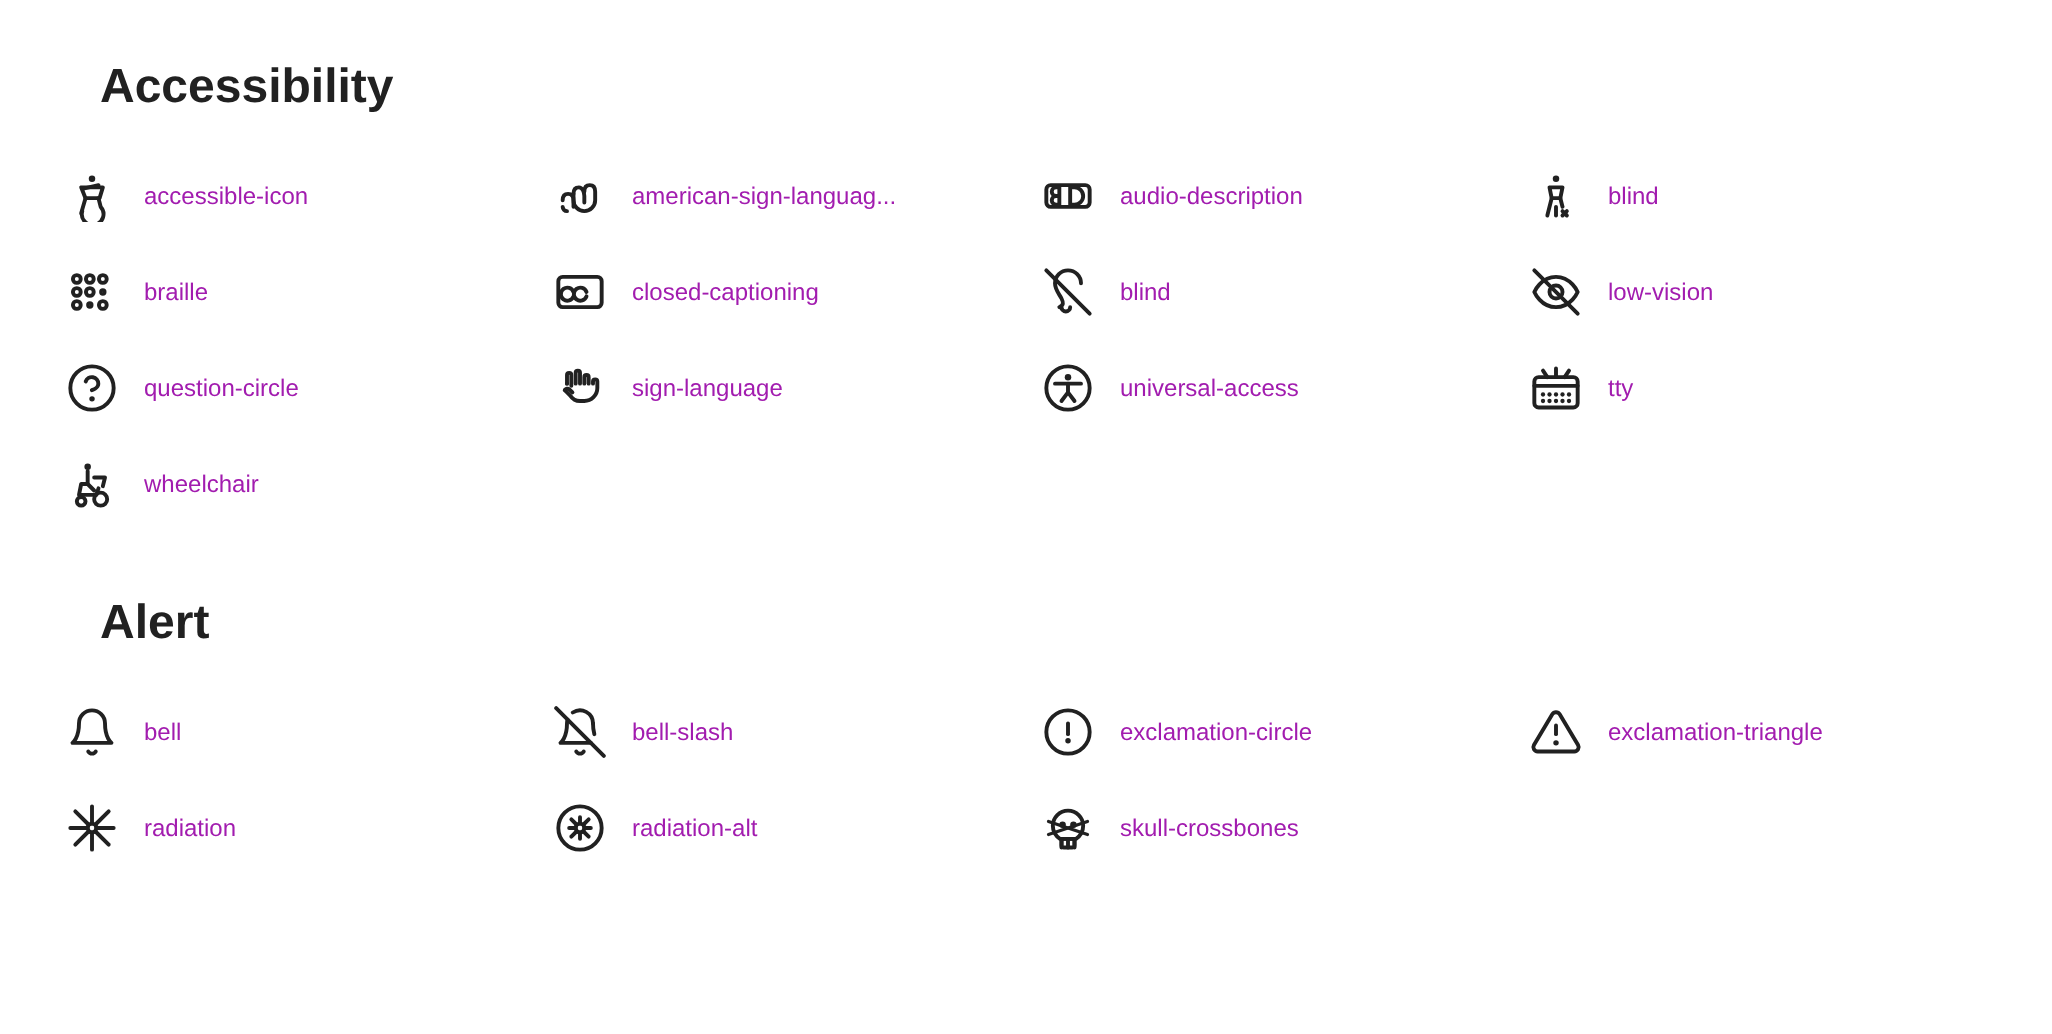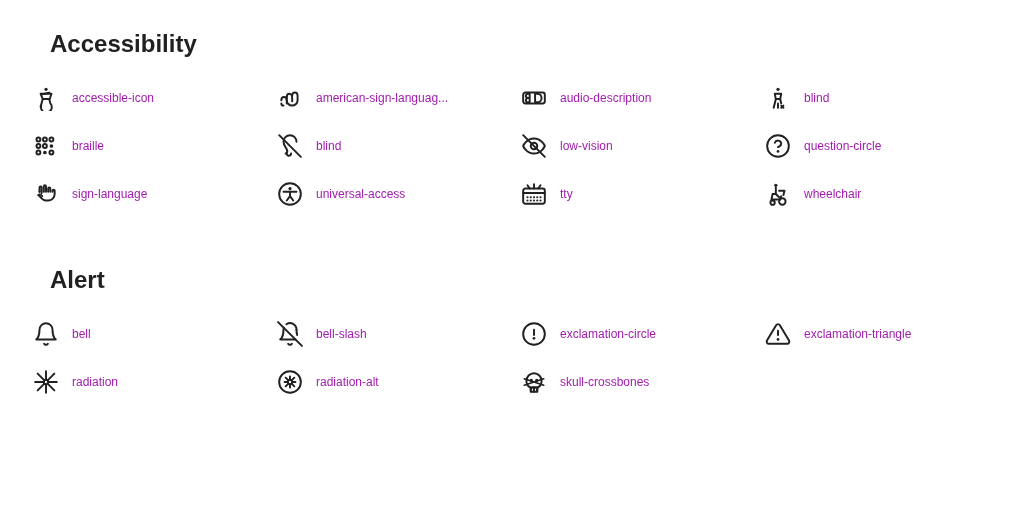--- a/index.html
+++ b/index.html
@@ -120,20 +120,30 @@
           <circle cx="11" cy="12" r="1.8"></circle>
           <circle cx="17" cy="6" r="1.8"></circle>
           <circle cx="17" cy="18" r="1.8"></circle>
           <circle cx="11" cy="18" r="0.8" fill="#bbb"></circle>
           <circle cx="17" cy="12" r="0.8" fill="#bbb"></circle>
         </svg>
       </div>
       <span class="icon-label">braille</span>
     </div>
 
+    <div class="icon-item">
+      <div class="icon-symbol">
+        <svg viewBox="0 0 24 24" fill="none" stroke="#212121" stroke-width="1.8">
+          <rect x="2" y="5" width="20" height="14" rx="2"></rect>
+          <path d="M9 12a3 3 0 1 0 0 2"></path>
+          <path d="M15 12a3 3 0 1 0 0 2"></path>
+        </svg>
+      </div>
+      <span class="icon-label">closed-captioning</span>
+    </div>
 
     <div class="icon-item">
       <div class="icon-symbol">
         <svg viewBox="0 0 24 24" fill="none" stroke="#212121" stroke-width="1.8">
           <path d="M18 8a6 6 0 0 0-12 0c0 3 2 5 3 7s1 3-1 4"></path>
           <path d="M13 19c0 1.1-.9 2-2 2s-2-.9-2-2"></path>
           <line x1="2" y1="2" x2="22" y2="22"></line>
         </svg>
       </div>
       <span class="icon-label">blind</span>

